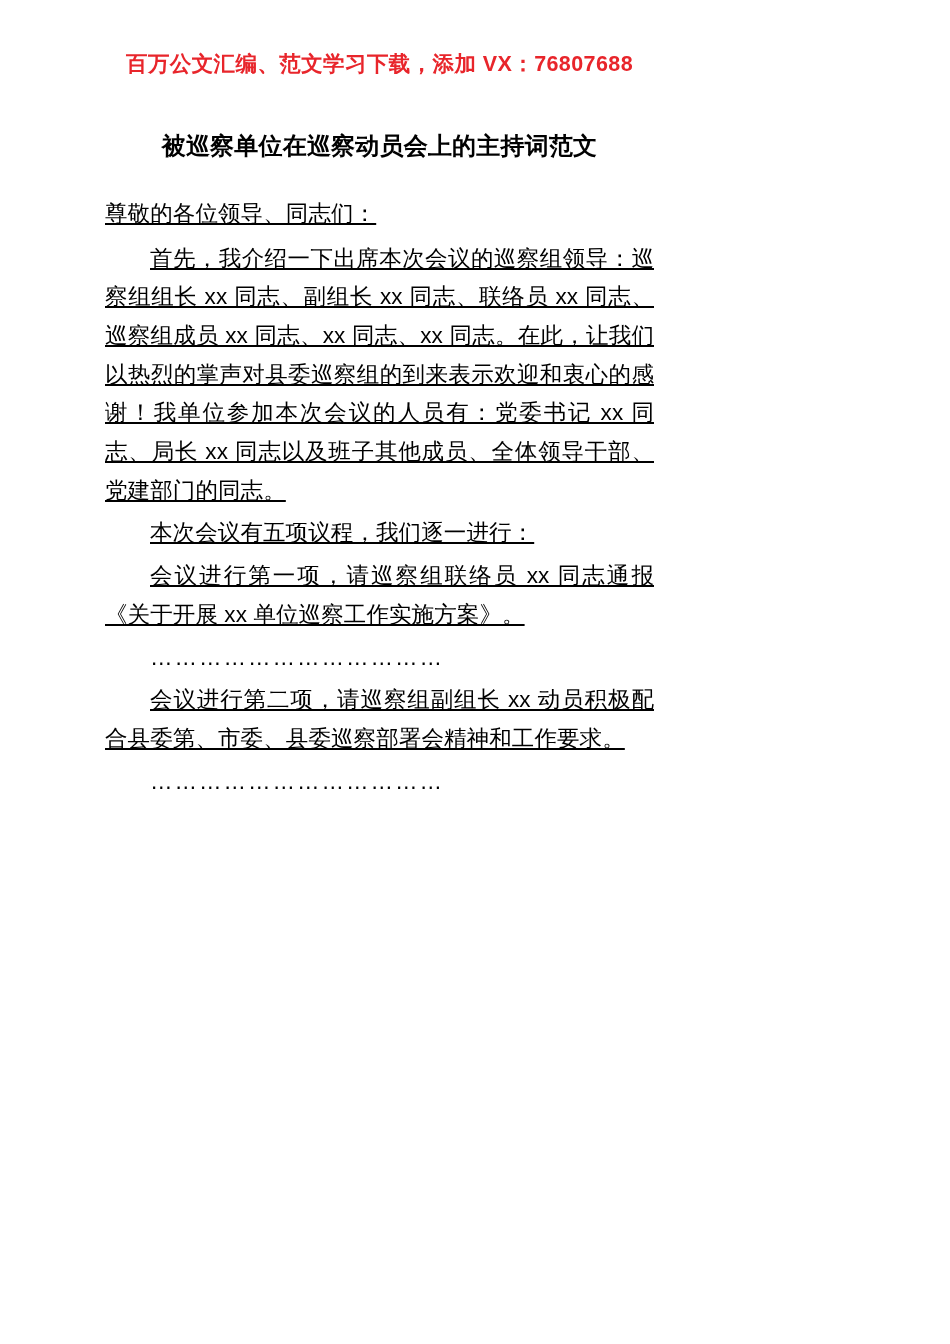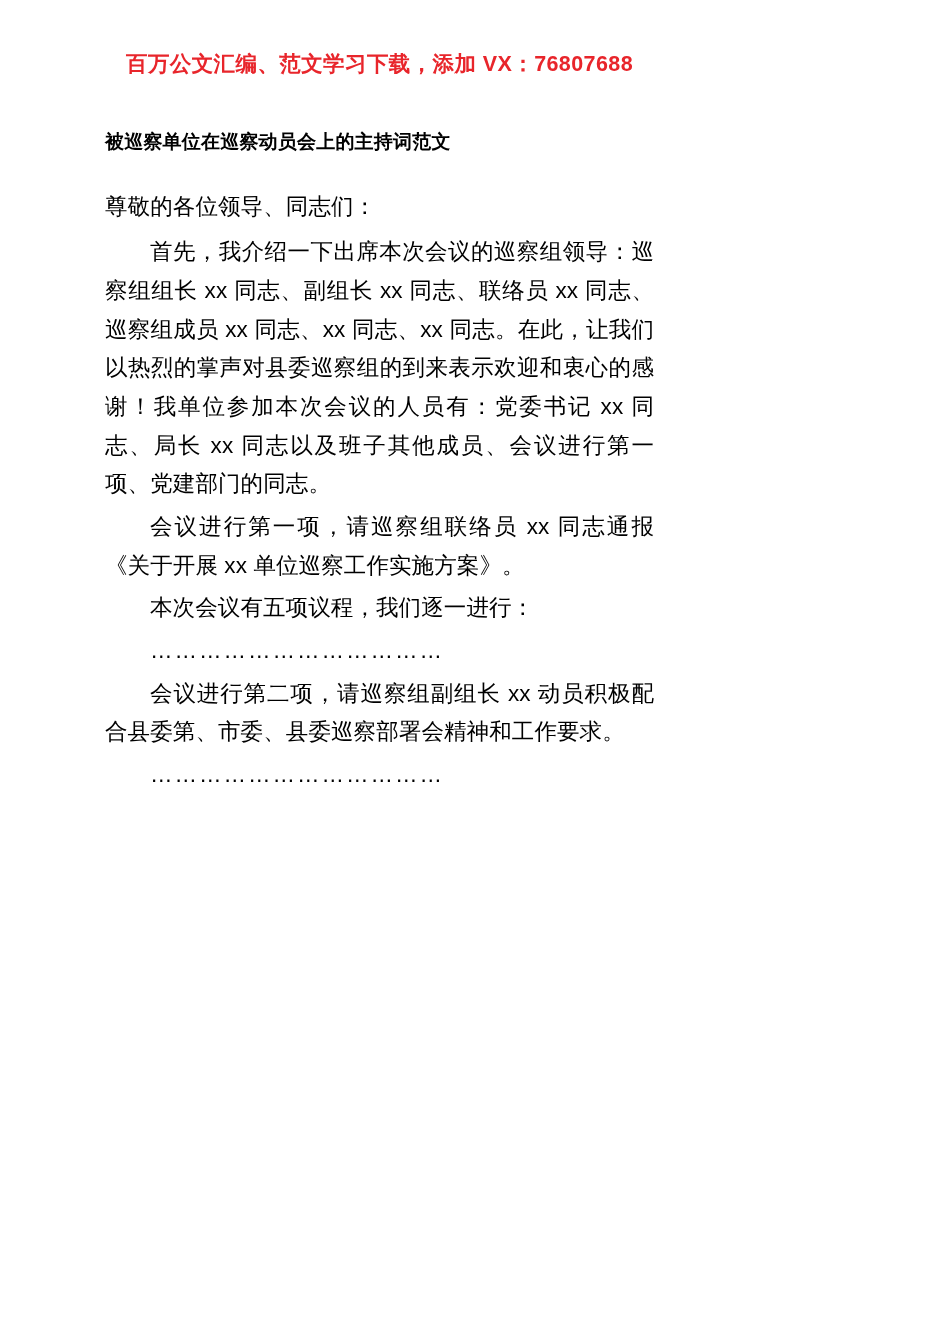--- a/index.html
+++ b/index.html
@@ -24,33 +24,35 @@
   .watermark {
     text-align: center;
     color: #e8252b;
     font-size: 21.5px;
     font-weight: bold;
     letter-spacing: 0.4px;
     line-height: 1.2;
     margin: 0 0 52px 0;
   }
   .doc-title {
-    font-size: 19px;
+    text-align: center;
+    font-size: 24px;
     font-weight: bold;
     line-height: 1.3;
     margin: 0 0 34px 0;
     letter-spacing: 0.2px;
   }
   p.body-text {
     font-size: 22.5px;
     line-height: 1.72;
     margin: 0 0 4px 0;
     text-align: justify;
     text-justify: inter-ideograph;
     letter-spacing: 0.1px;
+    text-decoration: underline;
   }
   p.salutation {
     text-indent: 0;
     margin-bottom: 6px;
   }
   p.indent {
     text-indent: 2em;
   }
   p.dots {
     text-indent: 2em;
@@ -64,21 +66,21 @@
 <body>
 
 <div class="page">
 
   <div class="watermark">百万公文汇编、范文学习下载，添加 VX：76807688</div>
 
   <h1 class="doc-title">被巡察单位在巡察动员会上的主持词范文</h1>
 
   <div>
     <p class="body-text salutation">尊敬的各位领导、同志们：</p>
-    <p class="body-text indent">首先，我介绍一下出席本次会议的巡察组领导：巡察组组长 xx 同志、副组长 xx 同志、联络员 xx 同志、巡察组成员 xx 同志、xx 同志、xx 同志。在此，让我们以热烈的掌声对县委巡察组的到来表示欢迎和衷心的感谢！我单位参加本次会议的人员有：党委书记 xx 同志、局长 xx 同志以及班子其他成员、会议进行第一项、党建部门的同志。</p>
+    <p class="body-text indent">首先，我介绍一下出席本次会议的巡察组领导：巡察组组长 xx 同志、副组长 xx 同志、联络员 xx 同志、巡察组成员 xx 同志、xx 同志、xx 同志。在此，让我们以热烈的掌声对县委巡察组的到来表示欢迎和衷心的感谢！我单位参加本次会议的人员有：党委书记 xx 同志、局长 xx 同志以及班子其他成员、全体领导干部、党建部门的同志。</p>
+    <p class="body-text indent">本次会议有五项议程，我们逐一进行：</p>
     <p class="body-text indent">会议进行第一项，请巡察组联络员 xx 同志通报《关于开展 xx 单位巡察工作实施方案》。</p>
-    <p class="body-text indent">本次会议有五项议程，我们逐一进行：</p>
     <p class="dots">………………………………</p>
     <p class="body-text indent">会议进行第二项，请巡察组副组长 xx 动员积极配合县委第、市委、县委巡察部署会精神和工作要求。</p>
     <p class="dots">………………………………</p>
   </div>
 
 </div>
 
 </body></html>

